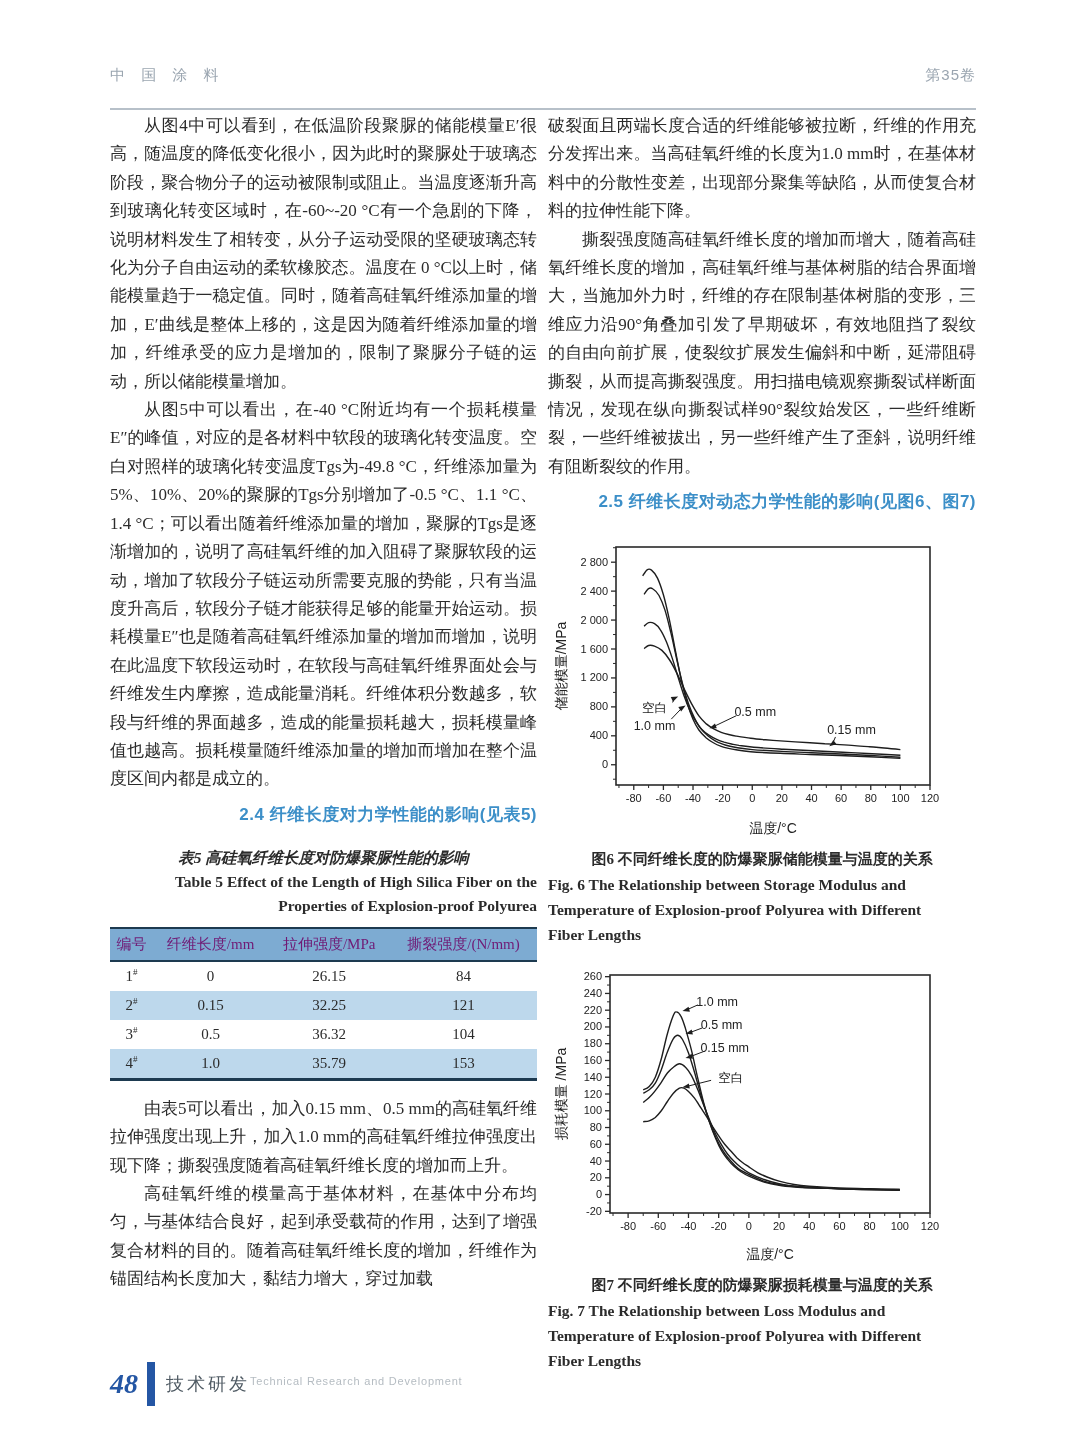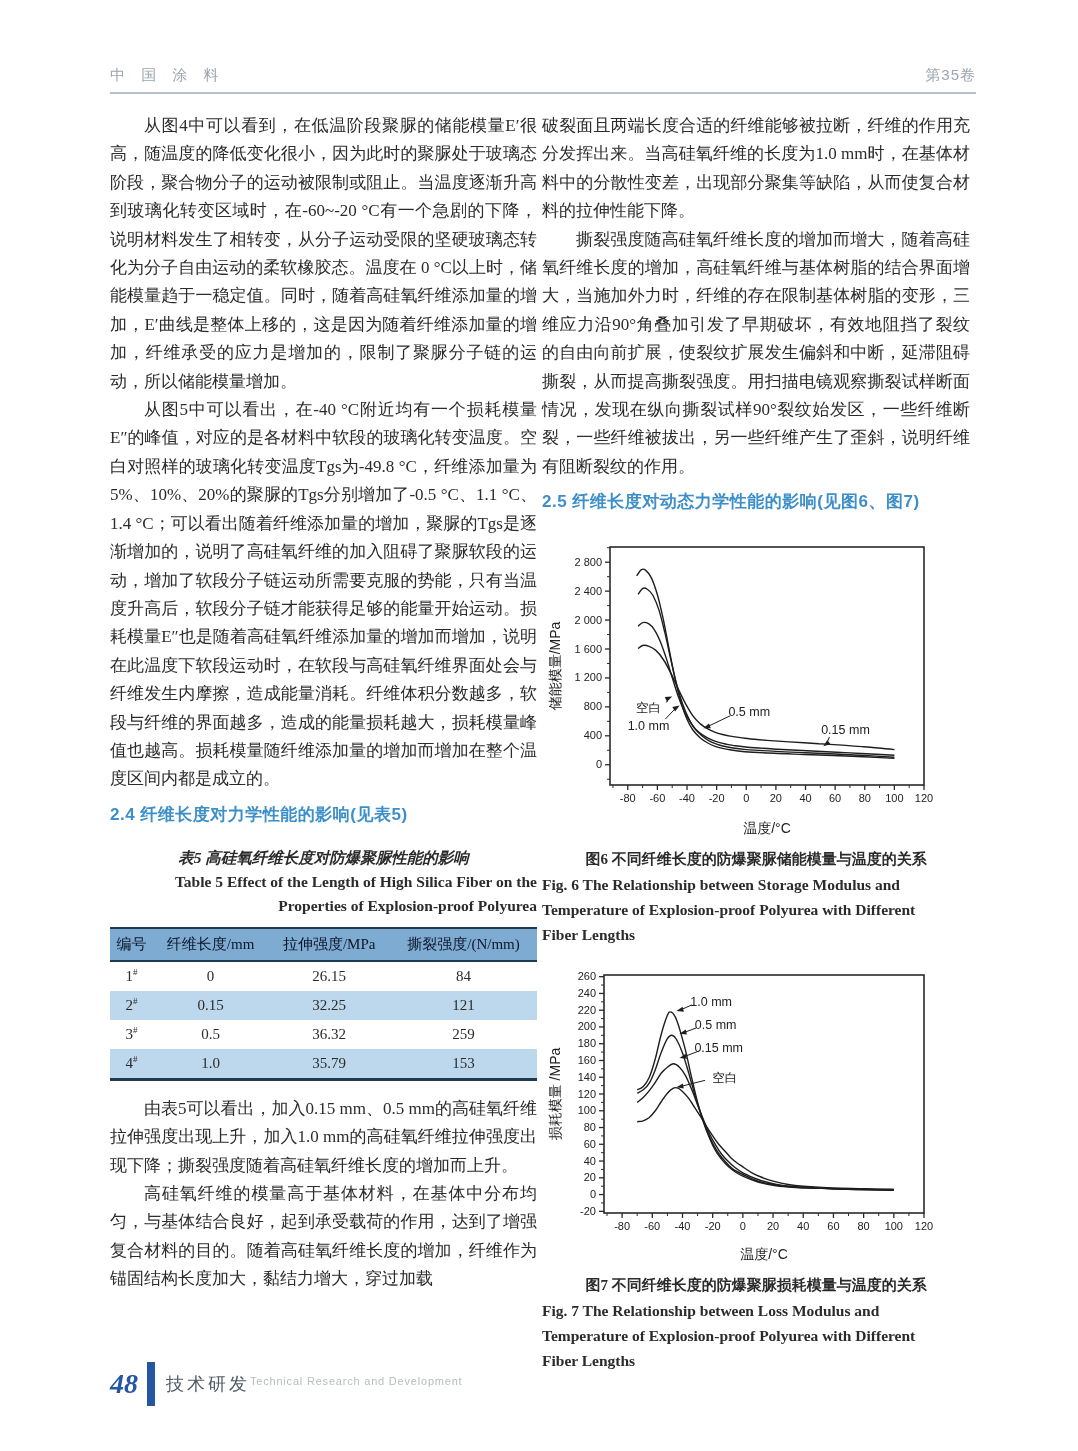--- a/index.html
+++ b/index.html
@@ -1,41 +1,41 @@
 <!DOCTYPE html>
 <html style="--accent: #3c8fc8; --th-bg: #7dabd2; --row-alt: #bdd8ec; --footer-blue: #2456a4; --header-gray: #9aa5b0;"><head>
 <meta charset="utf-8">
 <style>
   html,body{margin:0;padding:0;background:#ffffff;}
   .page{position:relative;width:1078px;height:1451px;background:#ffffff;overflow:hidden;
         font-family:"Liberation Serif","DejaVu Serif",serif;color:#2b2b2b;}
   
   .pg-header{position:absolute;left:110px;top:66px;width:866px;display:flex;
              justify-content:space-between;align-items:flex-end;
-             border-bottom:2px solid #b7c0c9;padding-bottom:7px;
+             border-bottom:2px solid #b7c0c9;padding-bottom:23px;
              font-family:"Liberation Sans","DejaVu Sans",sans-serif;
              font-size:15px;color:var(--header-gray,#9aa5b0);}
   .journal{letter-spacing:6px;}
   .volume{letter-spacing:1px;}
   
-  .content{position:absolute;left:110px;top:112px;width:866px;display:flex;gap:5px;}
+  .content{position:absolute;left:110px;top:112px;width:866px;display:flex;gap:11px;}
   .col{width:427px;}
   .col.right{width:428px;}
   .para{margin:0;font-size:17px;line-height:28.4px;text-align:justify;text-indent:2em;}
   .para.noindent{text-indent:0;}
   .section{margin:9px 0 8px;font-family:"Liberation Sans","DejaVu Sans",sans-serif;
-           font-size:17px;font-weight:600;color:var(--accent,#3c8fc8);letter-spacing:0.5px;}
+           font-size:17px;font-weight:600;color:var(--accent,#3c8fc8);letter-spacing:0.5px;text-align:right;}
   
   .tableblock{margin-top:20px;margin-bottom:14px;}
   .tcap-cn{text-align:center;font-weight:bold;font-size:15.5px;line-height:24px;font-style:italic;}
   .tcap-en{text-align:right;font-weight:bold;font-size:15.5px;line-height:24px;
            font-family:"Liberation Serif","DejaVu Serif",serif;}
   table.t5{width:100%;border-collapse:collapse;margin-top:9px;font-size:15px;
            border-top:2.5px solid #1d3a50;border-bottom:3px solid #1d3a50;}
-  table.t5 th{background:var(--th-bg,#7dabd2);color:#0f172a;font-weight:normal;
+  table.t5 th{background:var(--th-bg,#7dabd2);color:#701a75;font-weight:normal;
               padding:6px 2px;border-bottom:2px solid #1d3a50;font-size:15px;}
   table.t5 td{text-align:center;padding:5.5px 2px;}
   table.t5 tr.alt{background:var(--row-alt,#bdd8ec);}
   sup{font-size:9px;}
   
   figure{margin:14px 0 4px;text-align:center;}
   figure svg{display:block;margin:0 auto;}
   .fcap-cn{text-align:center;font-weight:bold;font-size:15px;line-height:25px;margin-top:8px;}
   .fcap-en{text-align:left;font-weight:bold;font-size:15.5px;line-height:25px;
            font-family:"Liberation Serif","DejaVu Serif",serif;}
@@ -90,21 +90,21 @@
               <tr class="alt">
                 <td>2<sup>#</sup></td>
                 <td>0.15</td>
                 <td>32.25</td>
                 <td>121</td>
               </tr>
               <tr>
                 <td>3<sup>#</sup></td>
                 <td>0.5</td>
                 <td>36.32</td>
-                <td>259</td>
+                <td>104</td>
               </tr>
               <tr class="alt">
                 <td>4<sup>#</sup></td>
                 <td>1.0</td>
                 <td>35.79</td>
                 <td>153</td>
               </tr>
             </tbody>
         </table>
       </div>

